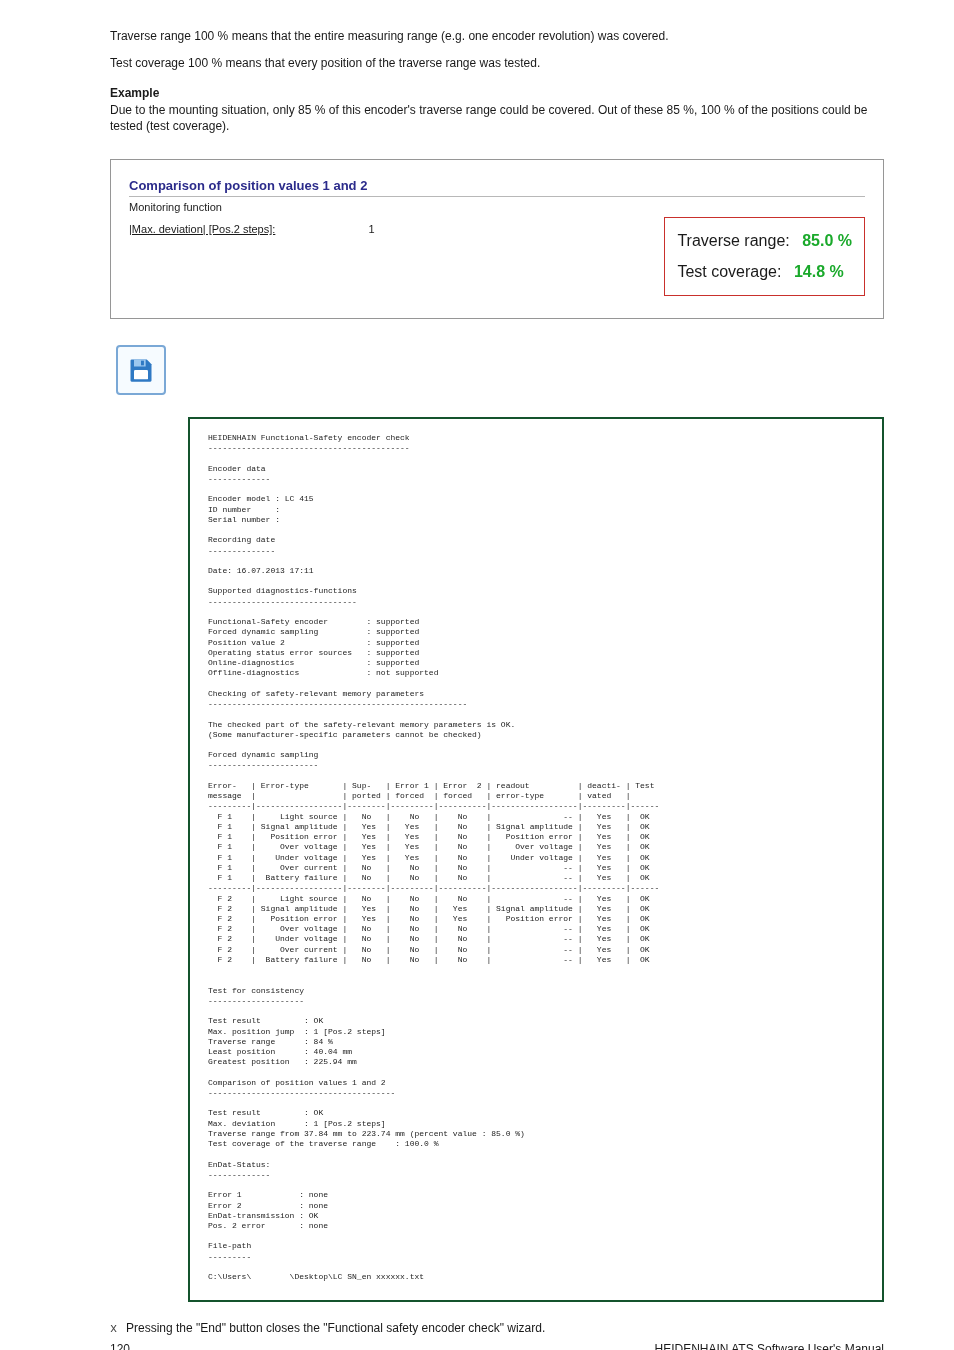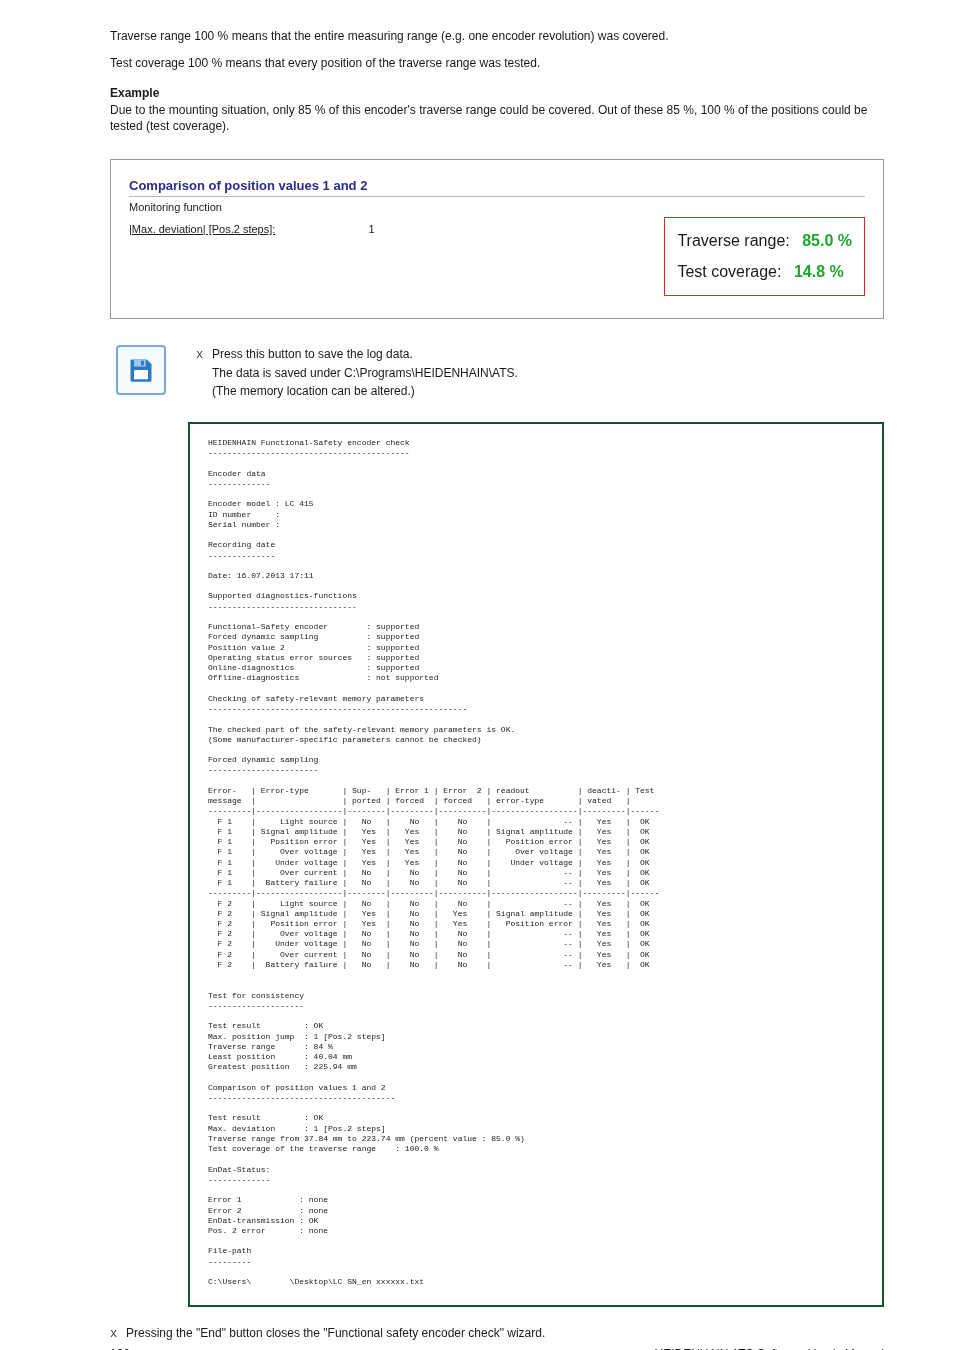--- a/index.html
+++ b/index.html
@@ -75,25 +75,20 @@
   </div>
 
   <div class="save-row">
     <div class="save-icon-box">
       <svg viewBox="0 0 24 24">
         <path fill="#2f79c4" d="M4 3h13l4 4v14a1 1 0 0 1-1 1H4a1 1 0 0 1-1-1V4a1 1 0 0 1 1-1z"></path>
         <rect x="6" y="3" width="10" height="6" fill="#9cc7ef"></rect>
         <rect x="12" y="4" width="2.5" height="4" fill="#2f79c4"></rect>
         <rect x="6" y="12" width="12" height="8" rx="1" fill="#fff"></rect>
       </svg>
-    </div>
-    <div class="save-text">
-      <div><span class="x-mark">x</span><span>Press this button to save the log data.</span></div>
-      <div style="padding-left:16px;">The data is saved under C:\Programs\HEIDENHAIN\ATS.</div>
-      <div style="padding-left:16px;">(The memory location can be altered.)</div>
     </div>
   </div>
 
   <div class="log-box">HEIDENHAIN Functional-Safety encoder check
 ------------------------------------------
 
 Encoder data
 -------------
 
 Encoder model : LC 415

